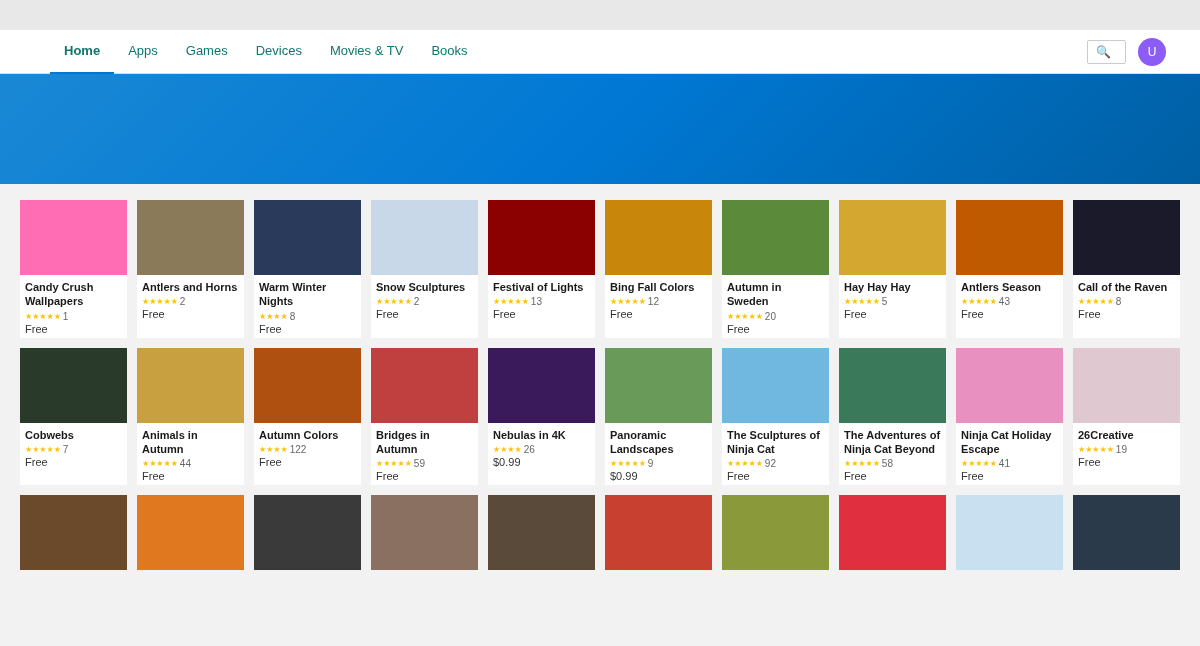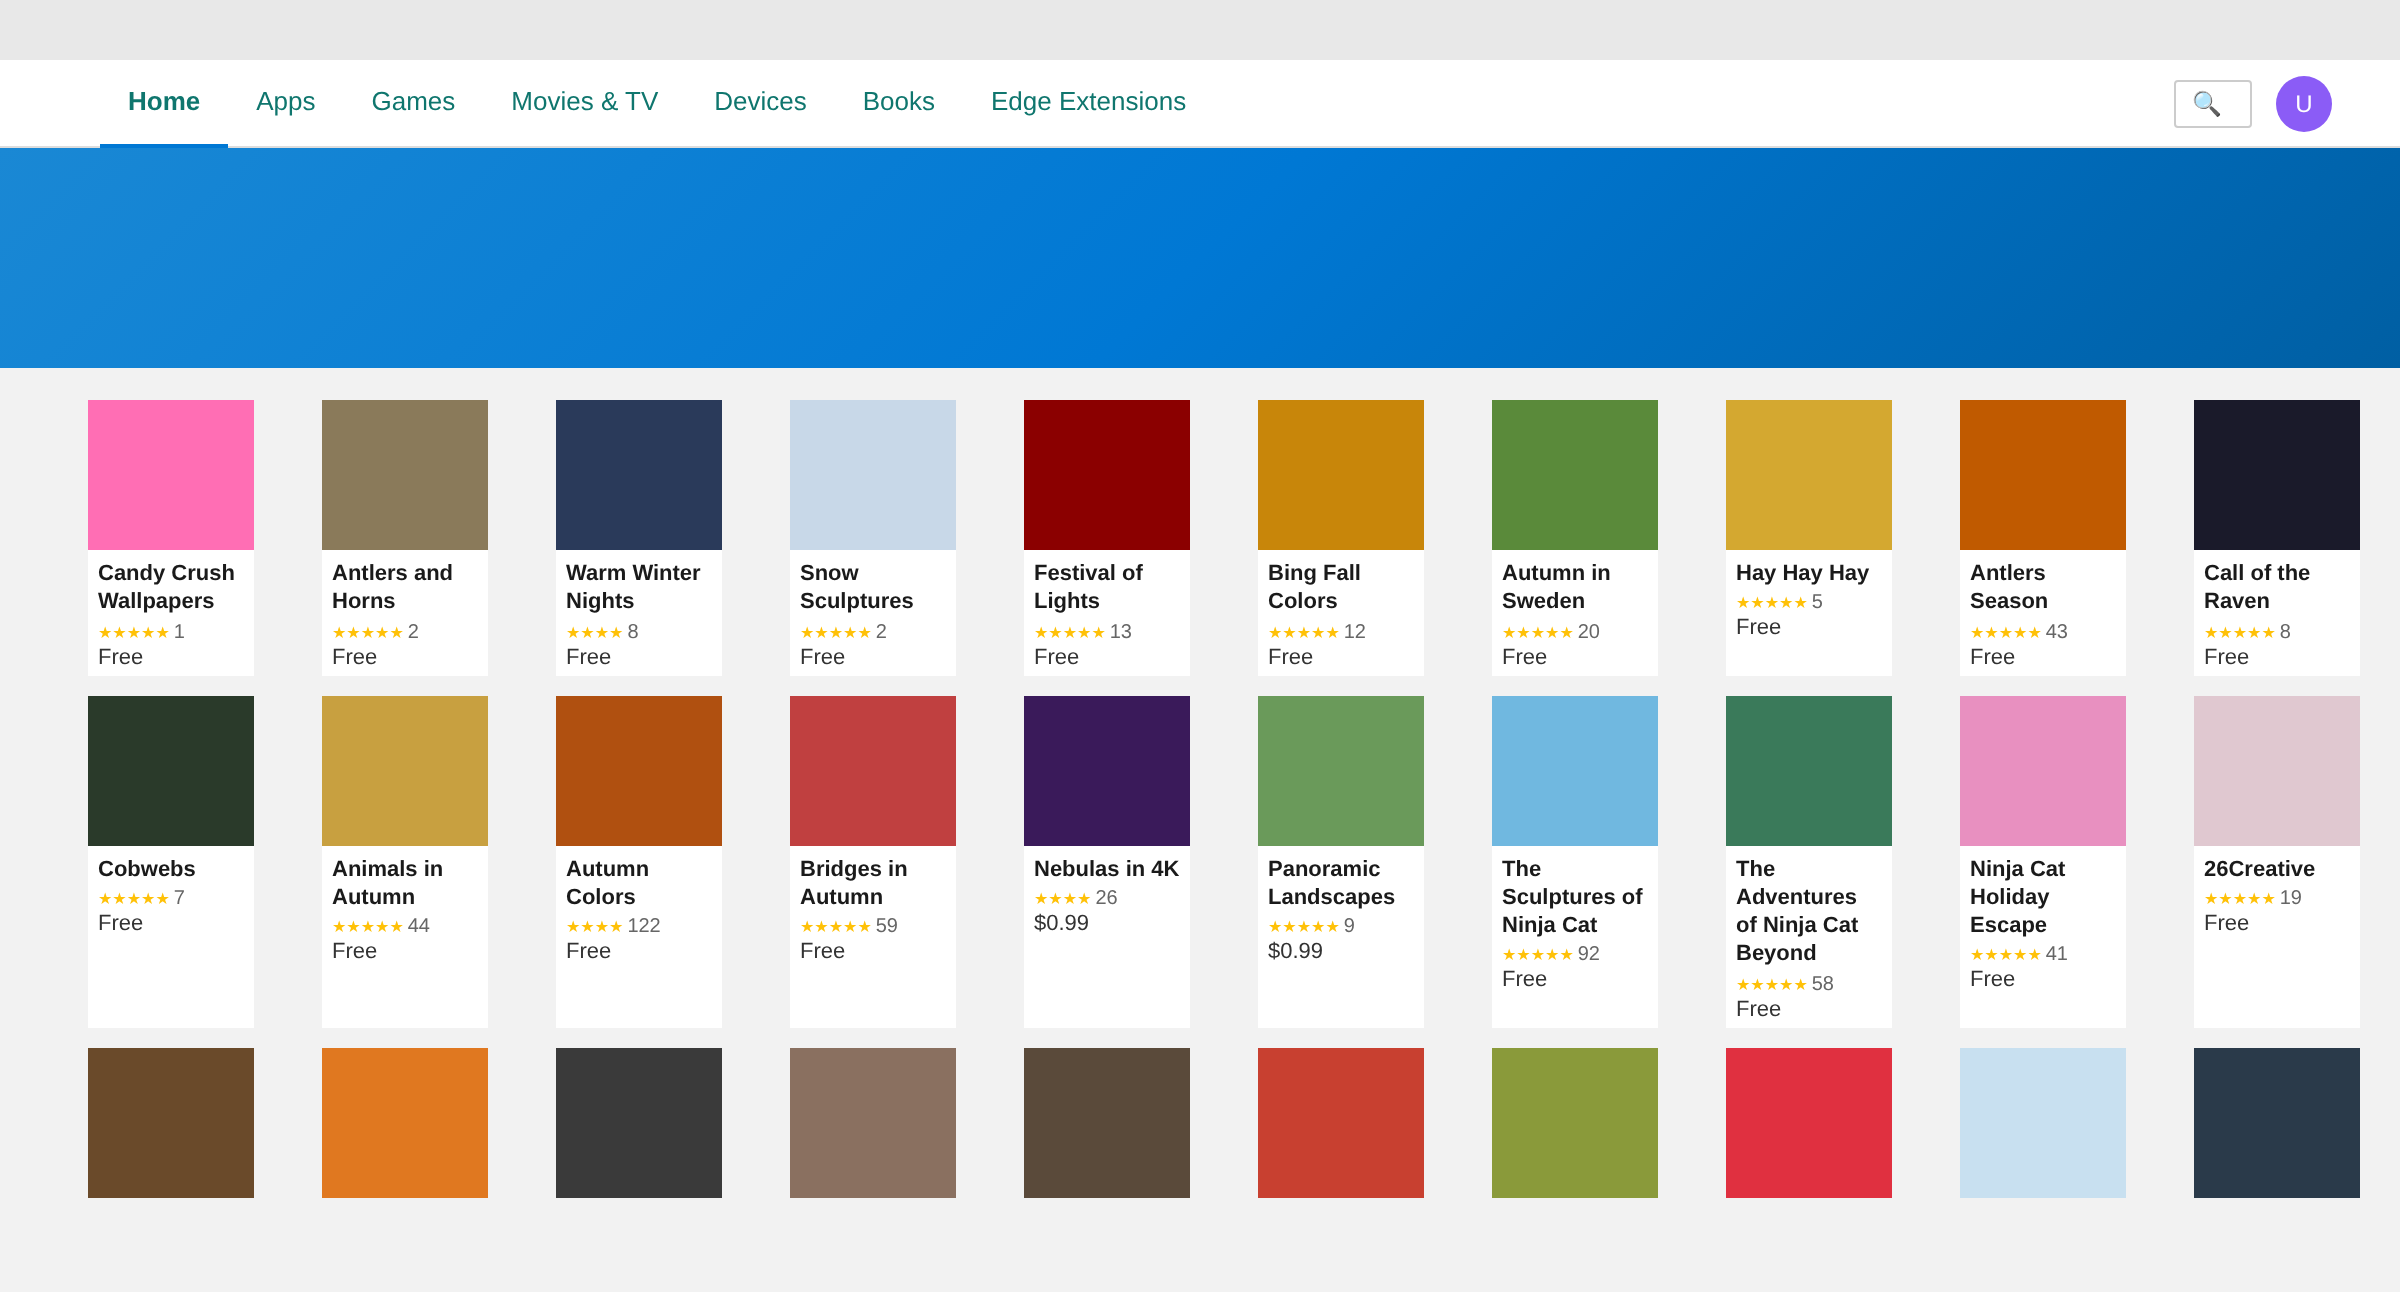--- a/index.html
+++ b/index.html
@@ -65,21 +65,21 @@
     
     .content { overflow-y: auto; height: calc(646px - 30px - 44px - 110px); background: #f2f2f2; padding: 16px 20px; }
 
     .themes-grid {
       display: grid;
       grid-template-columns: repeat(10, 1fr);
       gap: 10px;
       margin-bottom: 10px;
     }
 
-    .theme-item { cursor: pointer; background: white; margin-left: 24px; }
+    .theme-item { cursor: pointer; background: white; }
 
     .theme-info { padding: 5px 5px 3px; }
     .theme-name { font-size: 11px; font-weight: 600; color: #1a1a1a; line-height: 1.3; margin-bottom: 2px; }
     .theme-rating { display: flex; align-items: center; gap: 2px; margin-bottom: 1px; }
     .stars { color: #ffc107; font-size: 8px; }
     .rating-count { font-size: 10px; color: #666; }
     .theme-price { font-size: 11px; color: #333; }
 
     
     .thumb-block {
@@ -118,24 +118,23 @@
     <button class="titlebar-btn close"></button>
   </div>
 </div>
 
 <div class="navbar">
   <button class="nav-back"></button>
   <div class="nav-tabs">
     <a class="nav-tab active">Home</a>
     <a class="nav-tab">Apps</a>
     <a class="nav-tab">Games</a>
+    <a class="nav-tab">Devices</a>
     <a class="nav-tab">Movies &amp; TV</a>
-    <a class="nav-tab">Devices</a>
     <a class="nav-tab">Books</a>
-    <a class="nav-tab">Edge Extensions</a>
   </div>
   <div class="nav-right">
     <div class="search-box">
       <span>🔍</span>
       <span></span>
     </div>
     <div class="user-avatar">U</div>
     <button class="more-btn"></button>
   </div>
 </div>

